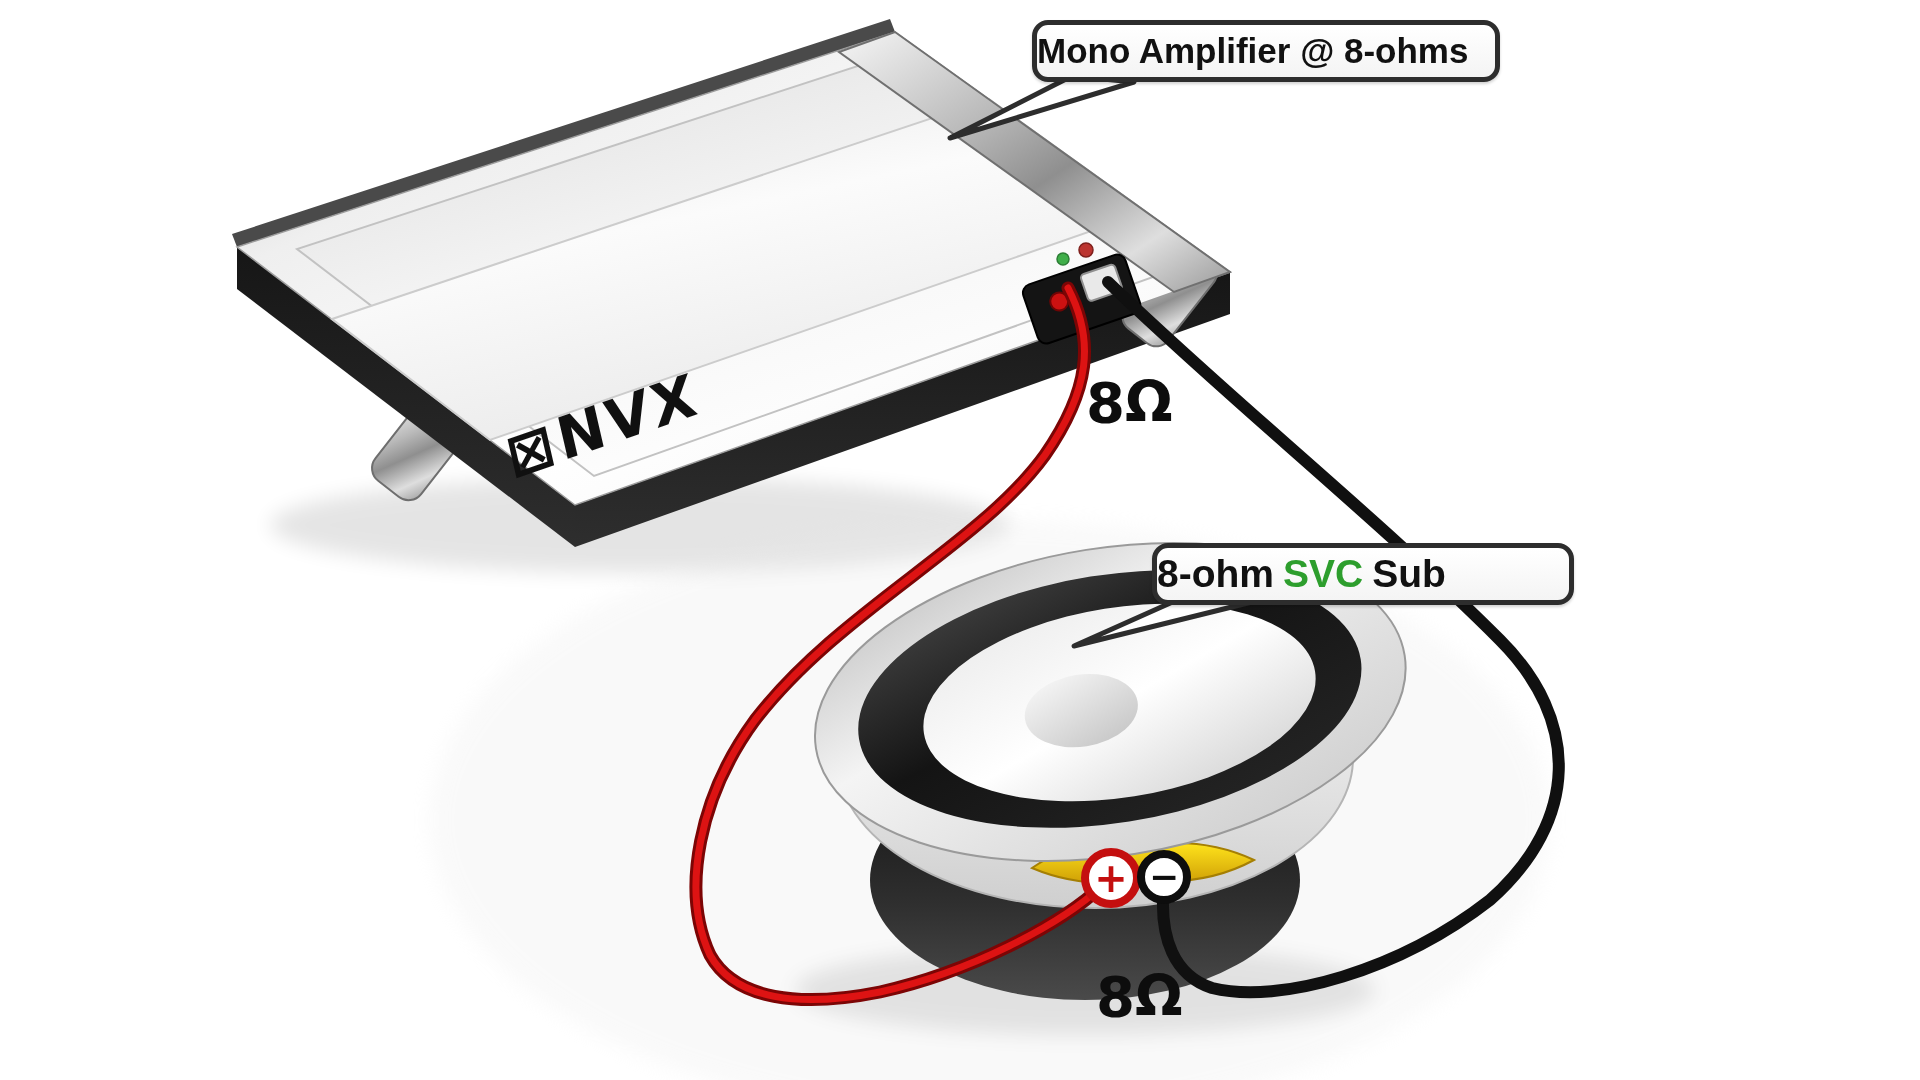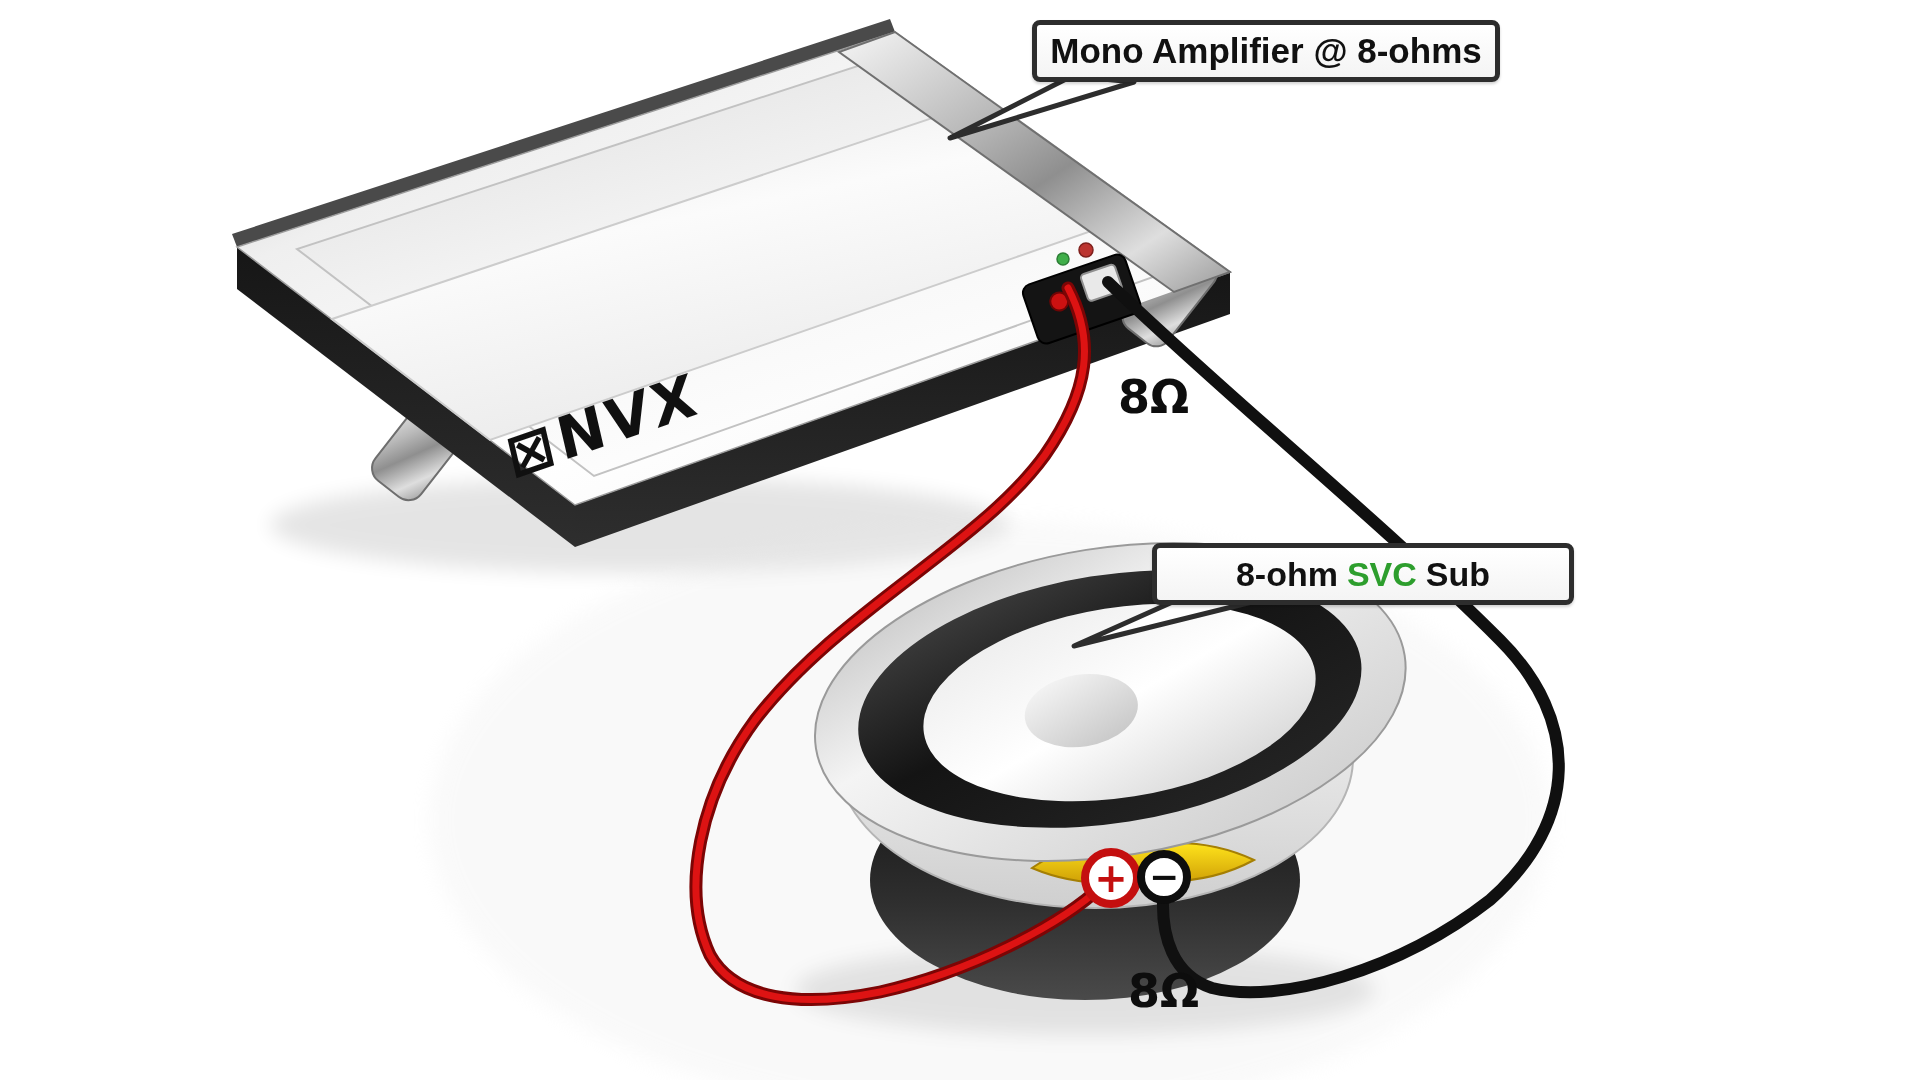--- a/index.html
+++ b/index.html
@@ -10,29 +10,29 @@
 
   
   .brand{position:absolute;left:28px;top:16px;color:#0c0c0c;font-weight:bold;
          font-family:"DejaVu Sans","Liberation Sans",sans-serif;}
   .brand .l1{font-size:50px;line-height:46px;letter-spacing:3px;transform:scale(.98,1.02);}
   .brand .l2{font-size:50px;line-height:44px;letter-spacing:2px;margin-left:26px;margin-top:-6px;
              transform:scale(.98,1.02);}
 
   
   .bubble{position:absolute;background:linear-gradient(#ffffff,#f4f4f4);
-          border:5px solid #2d2d2d;border-radius:8px;text-align:center;
+          border:5px solid #2d2d2d;border-radius:16px;text-align:left;
           font-weight:bold;color:#111;box-shadow:0 2px 3px rgba(0,0,0,.18);}
   .bubble-amp{left:1032px;top:20px;width:458px;height:52px;line-height:52px;font-size:35px;}
-  .bubble-sub{left:1152px;top:543px;width:412px;height:52px;line-height:52px;font-size:34px;}
+  .bubble-sub{left:1152px;top:543px;width:412px;height:52px;line-height:52px;font-size:39px;}
   .svc{color:#2d9e2d;margin:0 9px;}
 
   
-  .ohm{position:absolute;font-weight:bold;color:#0d0d0d;font-size:46px;
-       font-family:"DejaVu Sans","Liberation Sans",sans-serif;margin-left:32px;}
+  .ohm{position:absolute;font-weight:bold;color:#0d0d0d;font-size:56px;
+       font-family:"DejaVu Sans","Liberation Sans",sans-serif;}
   .ohm-amp{left:1086px;top:370px;}
   .ohm-sub{left:1096px;top:964px;}
 </style>
 </head>
 <body>
 
 <div class="stage">
 
   <svg width="1920" height="1080" viewBox="0 0 1920 1080">
     <defs>

